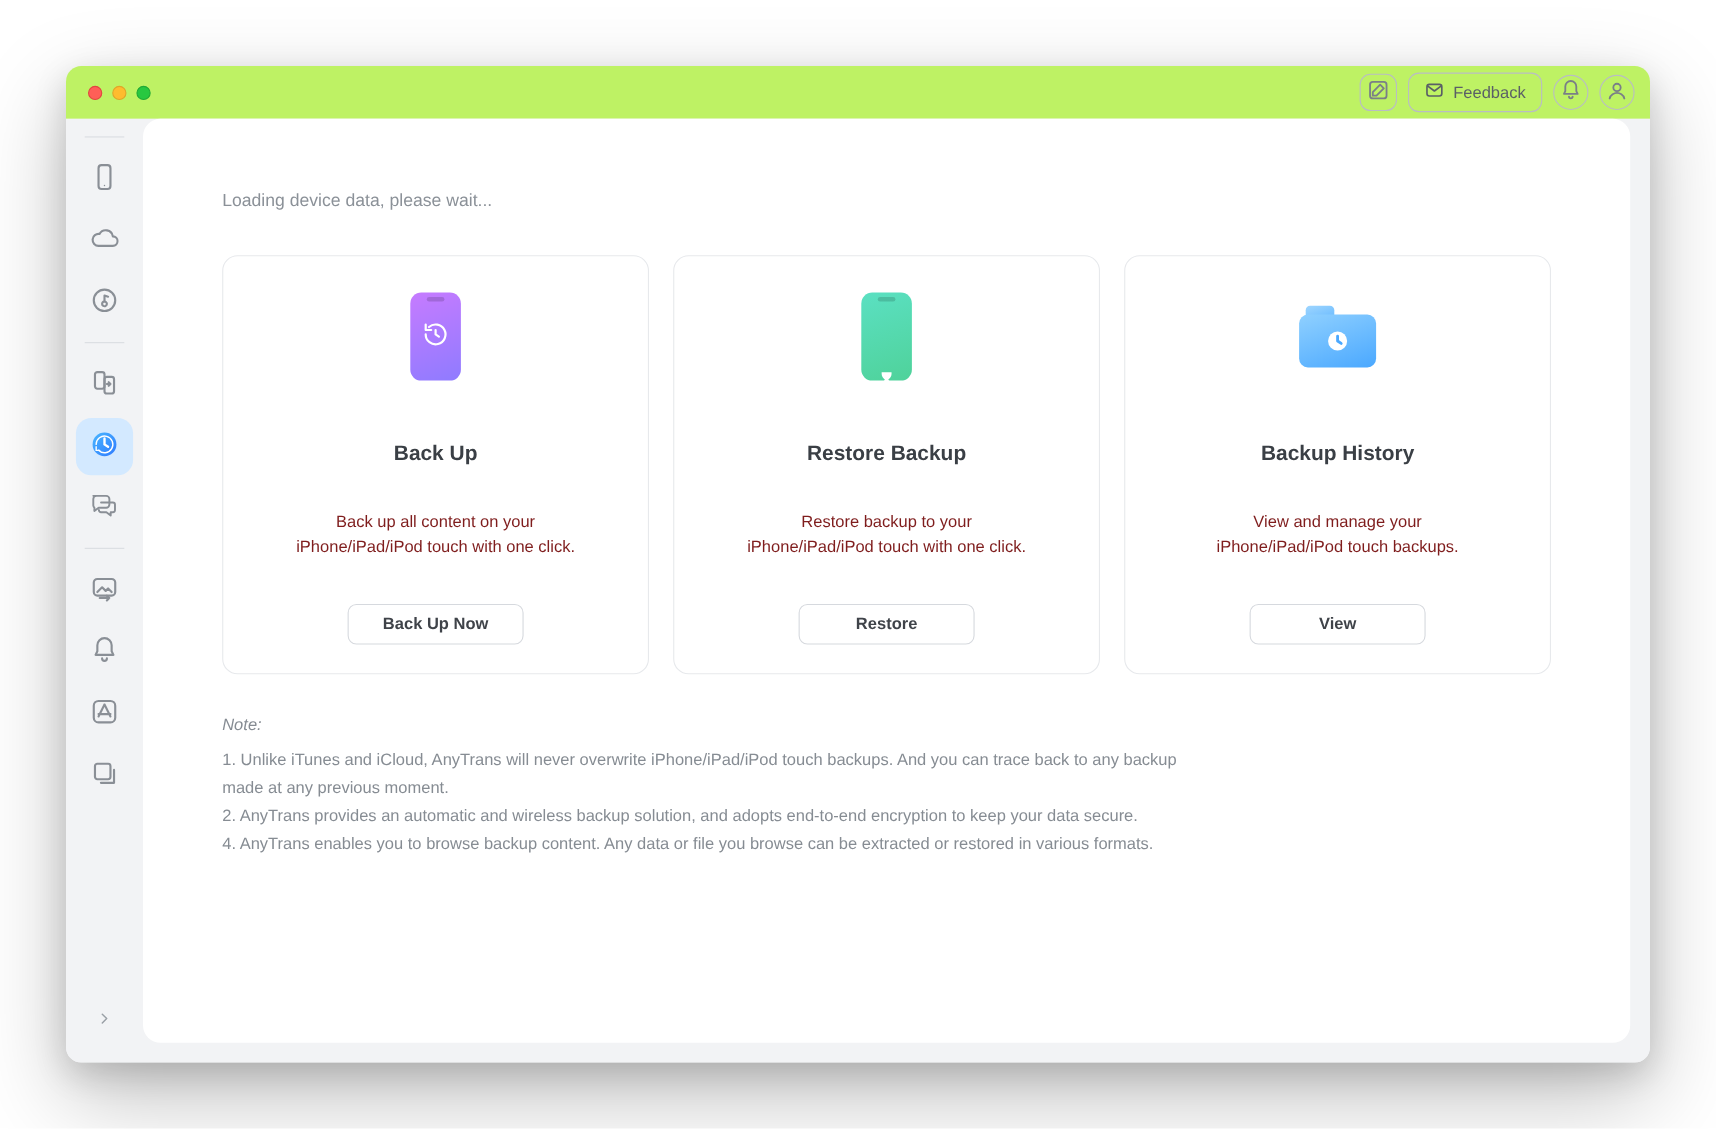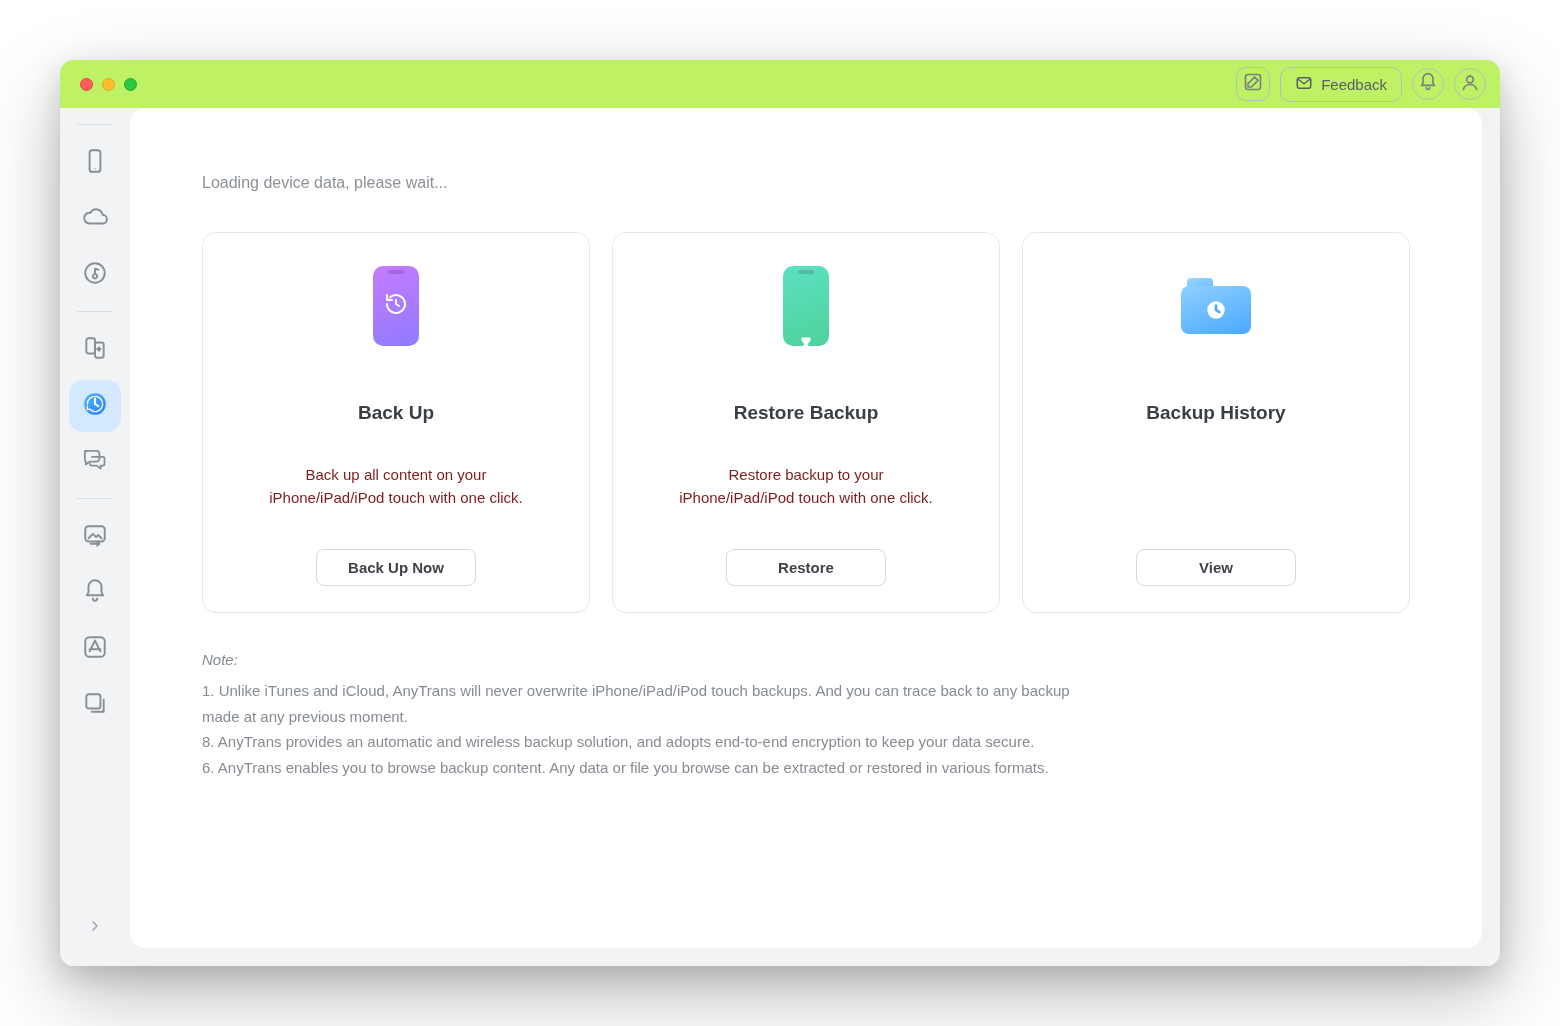--- a/index.html
+++ b/index.html
@@ -417,29 +417,30 @@
                   <div class="tab"></div>
                   <div class="body-f">
                     <svg viewBox="0 0 24 24" width="26" height="26" fill="none" stroke="#fff" stroke-width="2.4" stroke-linecap="round" stroke-linejoin="round">
                         <circle cx="12" cy="12" r="8" fill="#fff" stroke="none"></circle>
                         <path d="M12 8v4l3 2" stroke="#4aa8ff"></path>
                       </svg>
                   </div>
                 </div>
               </div>
               <div class="card-title">Backup History</div>
+              <div class="card-desc">View and manage your iPhone/iPad/iPod touch backups.</div>
               <button class="card-btn">View</button>
             </div>
 
           </div>
 
           <div class="notes">
             <div class="note-heading">Note:</div>
             <div>1. Unlike iTunes and iCloud, AnyTrans will never overwrite iPhone/iPad/iPod touch backups. And you can trace back to any backup made at any previous moment.</div>
-            <div>8. AnyTrans provides an automatic and wireless backup solution, and adopts end-to-end encryption to keep your data secure.</div>
-            <div>6. AnyTrans enables you to browse backup content. Any data or file you browse can be extracted or restored in various formats.</div>
+            <div>2. AnyTrans provides an automatic and wireless backup solution, and adopts end-to-end encryption to keep your data secure.</div>
+            <div>4. AnyTrans enables you to browse backup content. Any data or file you browse can be extracted or restored in various formats.</div>
           </div>
 
         </div>
       </div>
     </div>
   </div>
 </div>
 
 </body></html>

